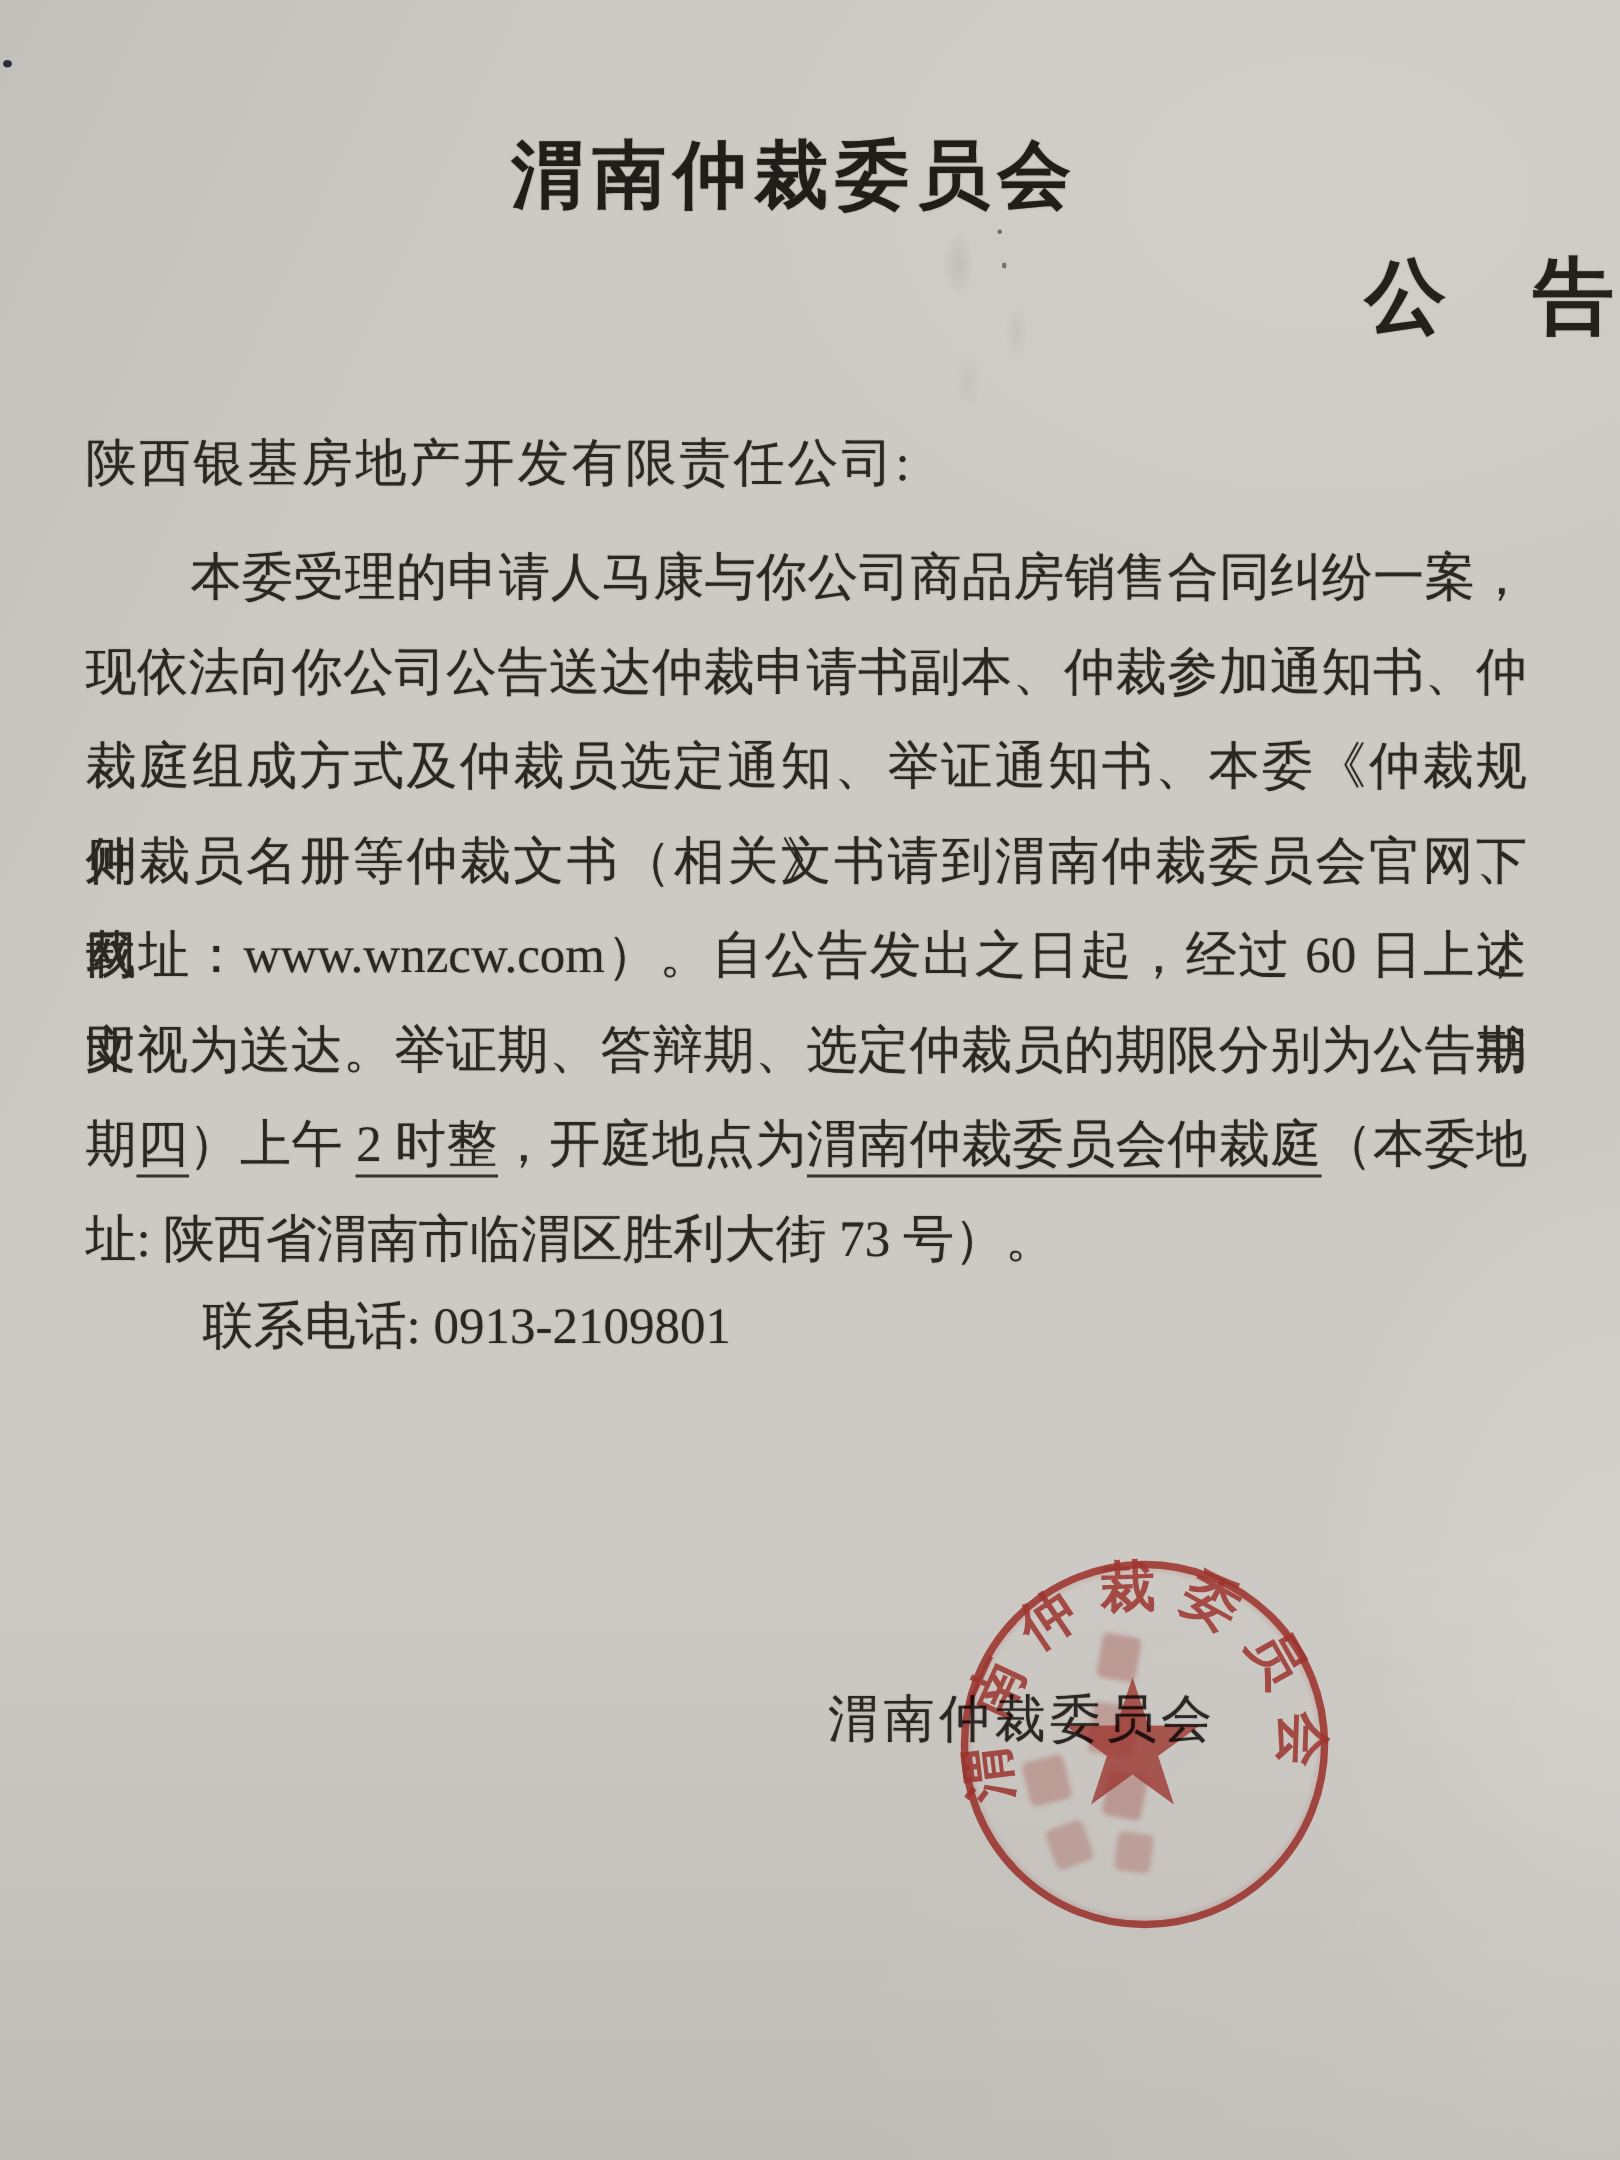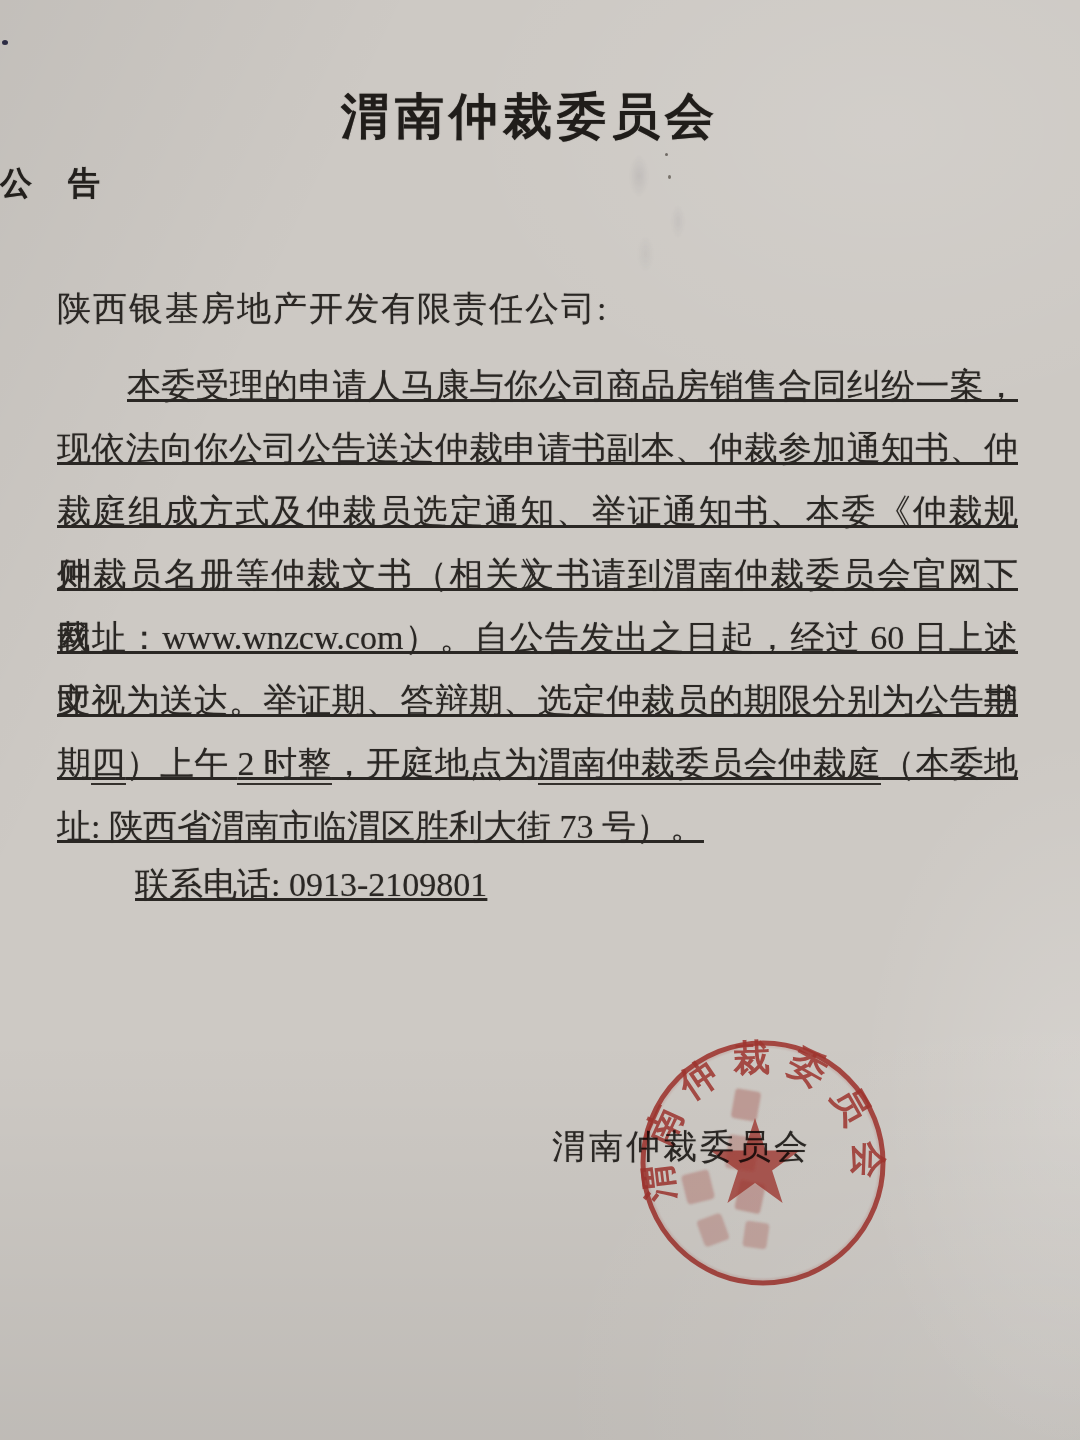--- a/index.html
+++ b/index.html
@@ -23,32 +23,33 @@
   }
   .doc-title {
     position: absolute; top: 84px; left: 0; width: 1060px;
     margin: 0; text-align: center;
     font-size: 49px; font-weight: bold; letter-spacing: 5px;
     color: #201d1a;
     text-shadow: 0 0 1px rgba(32,29,26,0.55);
   }
   .doc-subtitle {
     position: absolute; top: 162px; left: 0; width: 1062px;
-    margin: 0; text-align: left;
-    font-size: 32px; font-weight: bold; letter-spacing: 2px;
+    margin: 0; text-align: right;
+    font-size: 54px; font-weight: bold; letter-spacing: 2px;
     color: #23201d;
     text-shadow: 0 0 1px rgba(32,29,26,0.5);
+    padding-left: 16px;
   }
   .recipient {
     position: absolute; top: 286px; left: 57px; margin: 0;
     font-size: 34px; letter-spacing: 2px;
     text-shadow: 0 0 1px rgba(42,39,36,0.45);
   }
   .body-block {
-    position: absolute; top: 354px; left: 57px; width: 961px; text-decoration: underline;
+    position: absolute; top: 354px; left: 57px; width: 961px;
   }
   .body-block p {
     margin: 0; font-size: 34px; height: 63px; line-height: 63px;
     white-space: nowrap;
     text-shadow: 0 0 1px rgba(42,39,36,0.45);
   }
   .body-block p.full { text-align: justify; text-align-last: justify; white-space: normal; }
   .body-block p.indent { text-indent: 70px; }
   .body-block p.contact-line { height: 54px; line-height: 54px; padding-left: 78px; }
   .u { border-bottom: 2px solid #35312d; padding-bottom: 1px; }

